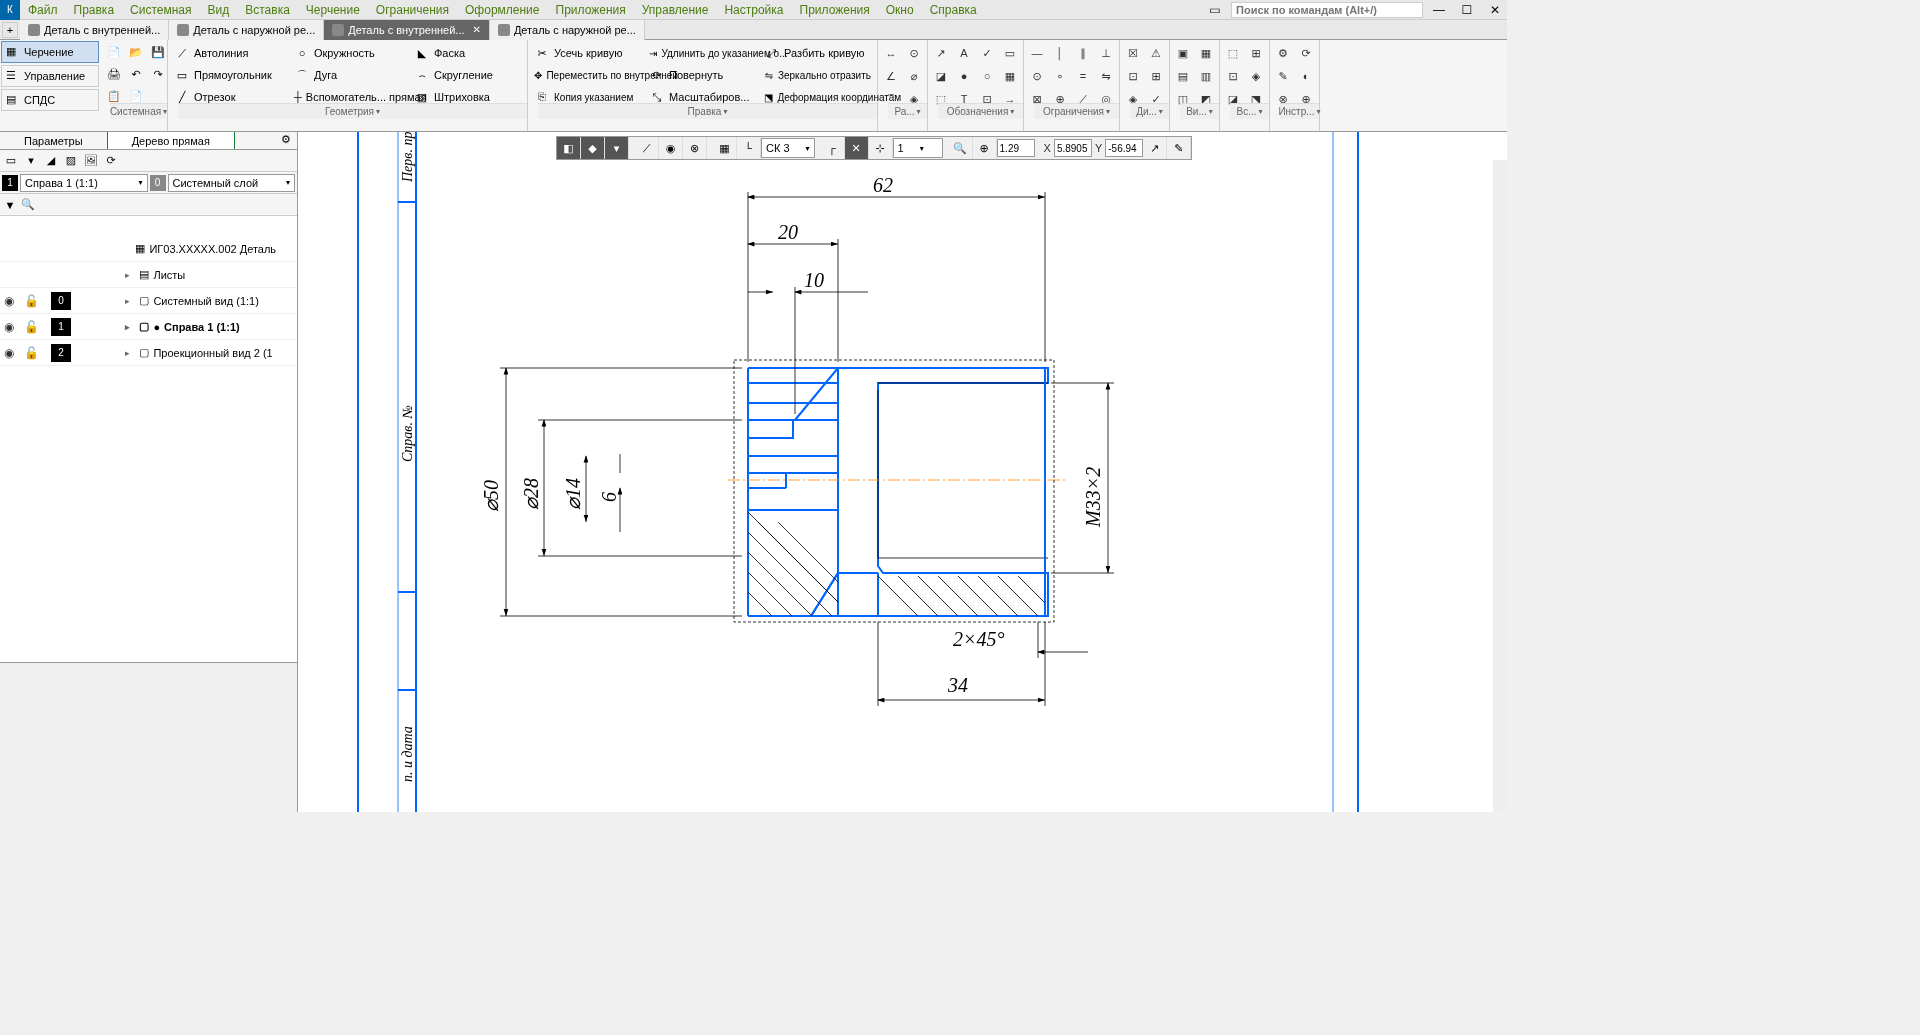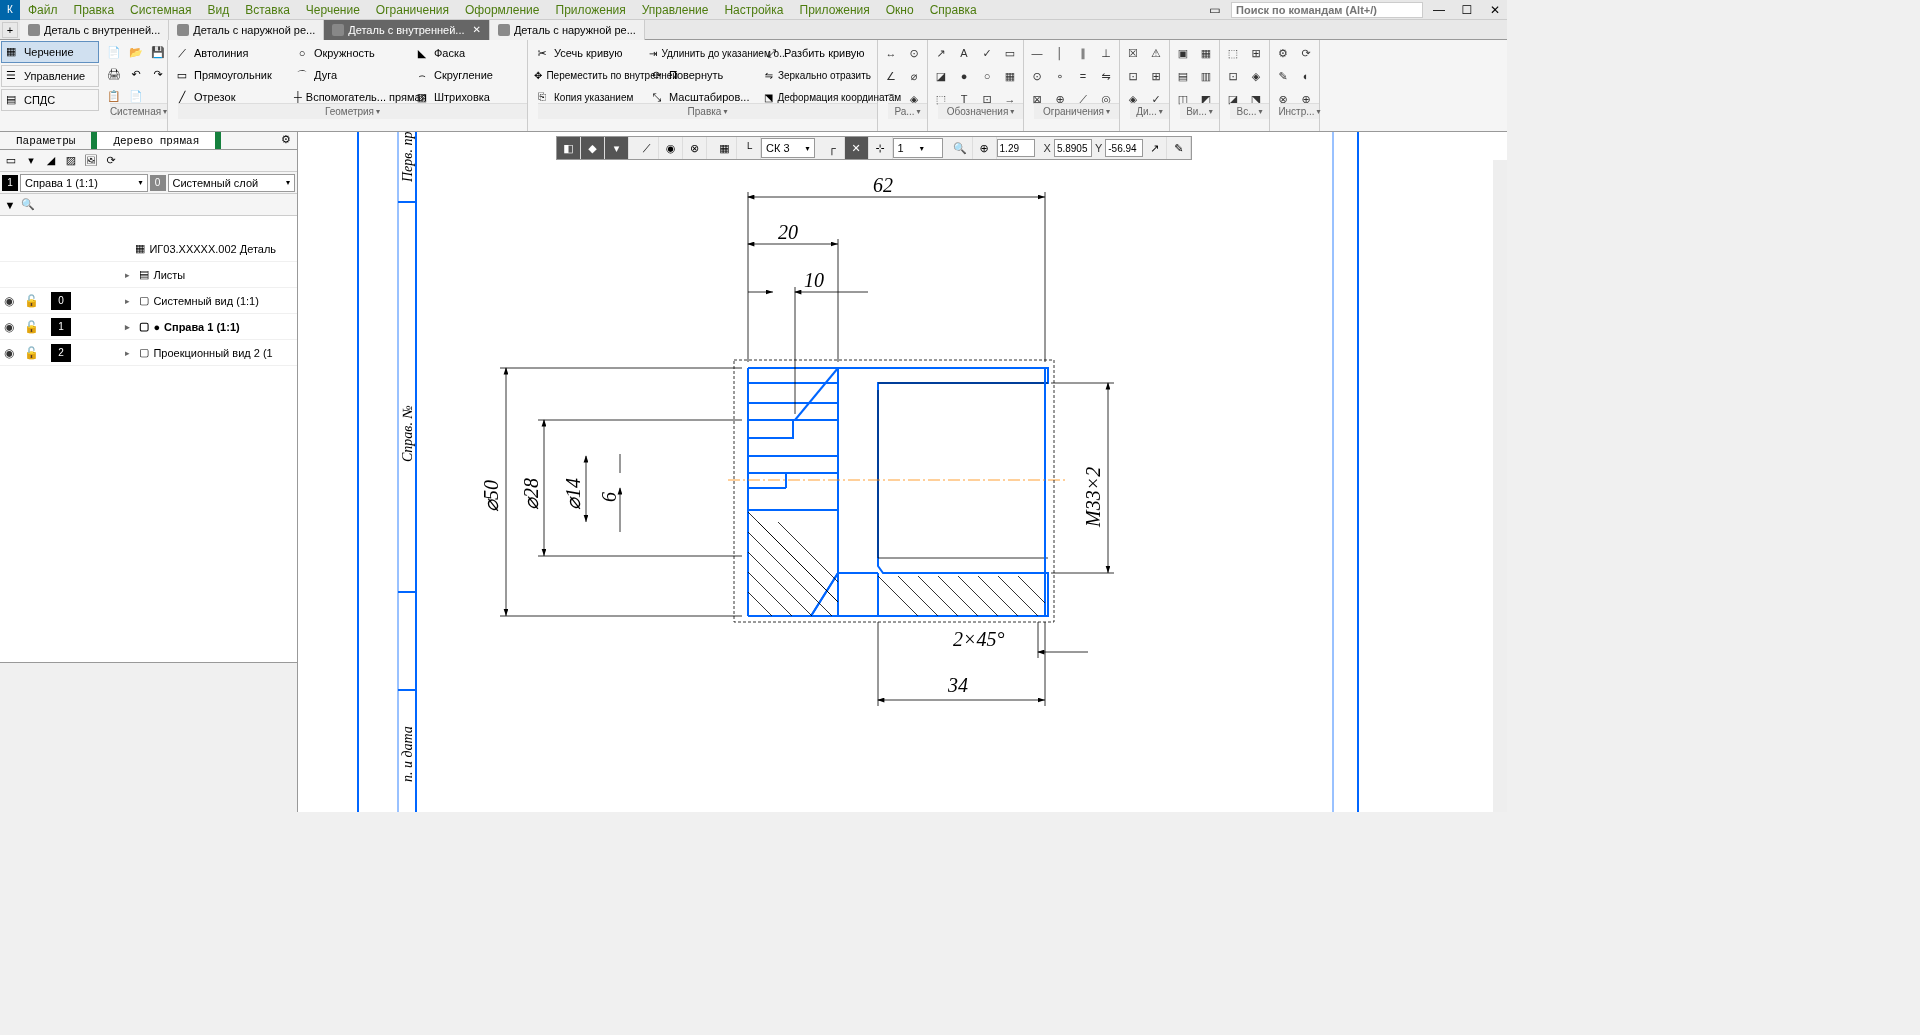--- a/index.html
+++ b/index.html
@@ -33,21 +33,21 @@
 .lbl-btn { height: 22px; display: flex; align-items: center; gap: 4px; padding: 0 4px; cursor: pointer; font-size: 11px; white-space: nowrap; }
 .lbl-btn .licon { width: 16px; height: 16px; display: flex; align-items: center; justify-content: center; }
 .icon-grid { display: grid; grid-template-columns: repeat(6, 22px); grid-auto-rows: 22px; gap: 1px; padding: 2px; }
 .icon-grid.two { grid-template-columns: repeat(2, 22px); }
 .icon-grid.four { grid-template-columns: repeat(4, 22px); }
 .grid-icon { width: 22px; height: 22px; display: flex; align-items: center; justify-content: center; cursor: pointer; border: 1px solid transparent; font-size: 11px; color: #333; }
 
 .main-area { display: flex; height: calc(100% - 132px); }
 .left-panel { width: 298px; background: #f5f5f5; border-right: 1px solid #999; display: flex; flex-direction: column; }
 .panel-tabs { height: 18px; display: flex; border-bottom: 1px solid #999; position: relative; }
-.panel-tab { padding: 0 16px; font-size: 11px; display: flex; align-items: center; border-right: 6px solid #15803d; cursor: pointer; font-family: Liberation Mono, monospace; }
+.panel-tab { padding: 0 24px; font-size: 11px; display: flex; align-items: center; border-right: 1px solid #15803d; cursor: pointer; }
 .panel-tab.active { background: white; }
 .panel-gear { position: absolute; right: 2px; top: 1px; width: 14px; height: 14px; font-size: 11px; cursor: pointer; }
 .panel-toolbar { height: 22px; display: flex; align-items: center; gap: 2px; padding: 0 2px; border-bottom: 1px solid #ccc; }
 .ptb-icon { width: 18px; height: 18px; display: flex; align-items: center; justify-content: center; cursor: pointer; font-size: 11px; }
 .view-select-row { height: 22px; display: flex; align-items: center; gap: 2px; padding: 0 2px; border-bottom: 1px solid #ccc; }
 .vsel-num { width: 16px; height: 16px; background: #000; color: white; font-size: 10px; display: flex; align-items: center; justify-content: center; }
 .vsel-combo { flex: 1; height: 18px; border: 1px solid #999; background: white; padding: 0 4px; font-size: 11px; display: flex; align-items: center; justify-content: space-between; }
 .vsel-combo::after { content: "▾"; font-size: 8px; }
 .filter-row { height: 22px; display: flex; align-items: center; gap: 2px; padding: 0 2px; border-bottom: 1px solid #ccc; }
 .filter-icon { width: 16px; height: 16px; display: flex; align-items: center; justify-content: center; }

